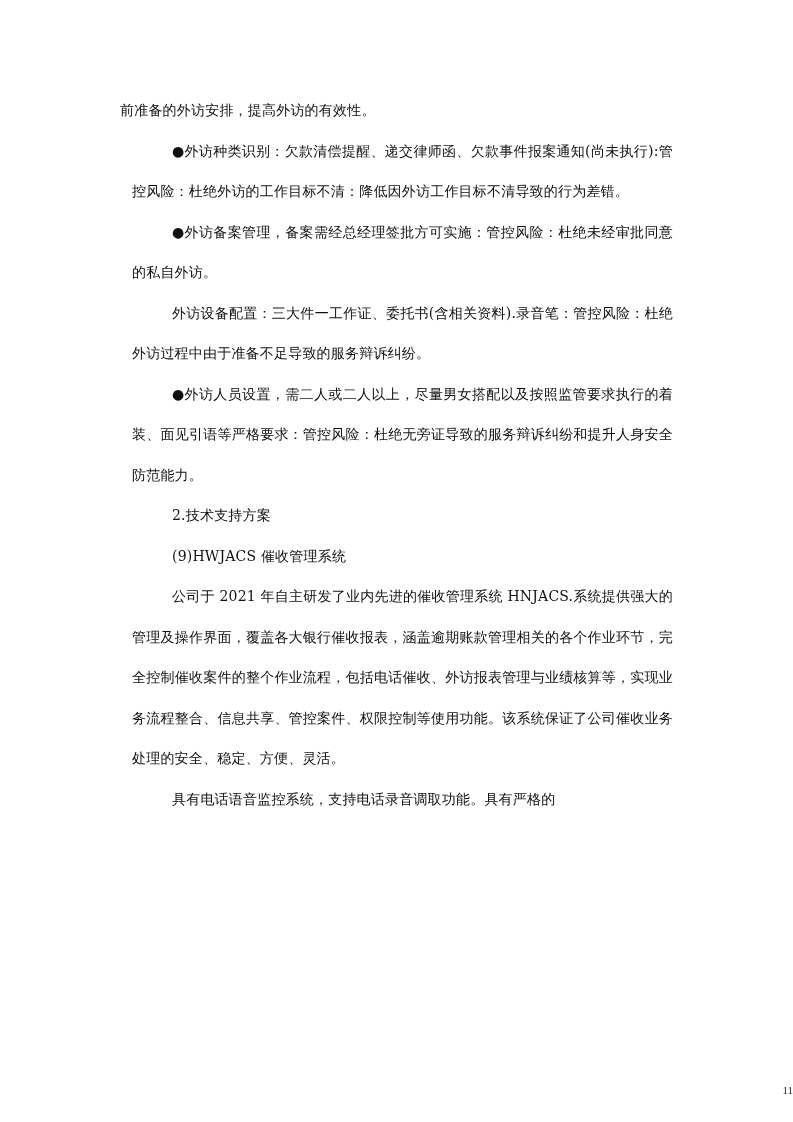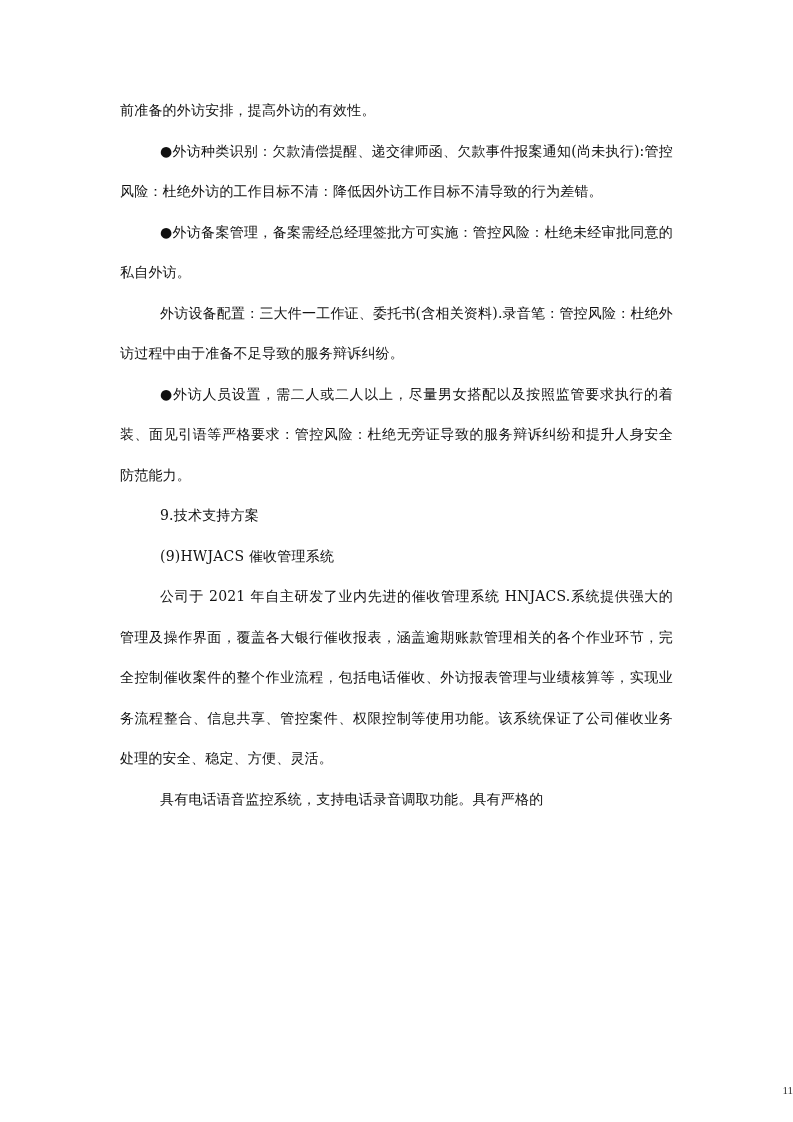--- a/index.html
+++ b/index.html
@@ -33,20 +33,21 @@
       margin: 0;
       font-size: 14px;
       line-height: 40.5px;
       text-align: justify;
       text-justify: inter-ideograph;
       letter-spacing: 0.2px;
       word-break: break-all;
     }
     .indent {
       text-indent: 40px;
+      margin-left: 12px;
     }
     .page-number {
       position: absolute;
       left: 0;
       width: 793px;
       top: 1084px;
       text-align: right;
       font-size: 11px;
       color: #333333;
       font-family: "Liberation Serif", serif;
@@ -55,19 +56,19 @@
 </head>
 <body>
 
 <div class="page">
   <div class="body-text">
     <p class="para">前准备的外访安排，提高外访的有效性。</p>
     <p class="para indent">●外访种类识别：欠款清偿提醒、递交律师函、欠款事件报案通知(尚未执行):管控风险：杜绝外访的工作目标不清：降低因外访工作目标不清导致的行为差错。</p>
     <p class="para indent">●外访备案管理，备案需经总经理签批方可实施：管控风险：杜绝未经审批同意的私自外访。</p>
     <p class="para indent">外访设备配置：三大件一工作证、委托书(含相关资料).录音笔：管控风险：杜绝外访过程中由于准备不足导致的服务辩诉纠纷。</p>
     <p class="para indent">●外访人员设置，需二人或二人以上，尽量男女搭配以及按照监管要求执行的着装、面见引语等严格要求：管控风险：杜绝无旁证导致的服务辩诉纠纷和提升人身安全防范能力。</p>
-    <p class="para indent">9.技术支持方案</p>
+    <p class="para indent">2.技术支持方案</p>
     <p class="para indent">(9)HWJACS 催收管理系统</p>
     <p class="para indent">公司于 2021 年自主研发了业内先进的催收管理系统 HNJACS.系统提供强大的管理及操作界面，覆盖各大银行催收报表，涵盖逾期账款管理相关的各个作业环节，完全控制催收案件的整个作业流程，包括电话催收、外访报表管理与业绩核算等，实现业务流程整合、信息共享、管控案件、权限控制等使用功能。该系统保证了公司催收业务处理的安全、稳定、方便、灵活。</p>
     <p class="para indent">具有电话语音监控系统，支持电话录音调取功能。具有严格的</p>
   </div>
   <div class="page-number">11</div>
 </div>
 
 </body></html>

